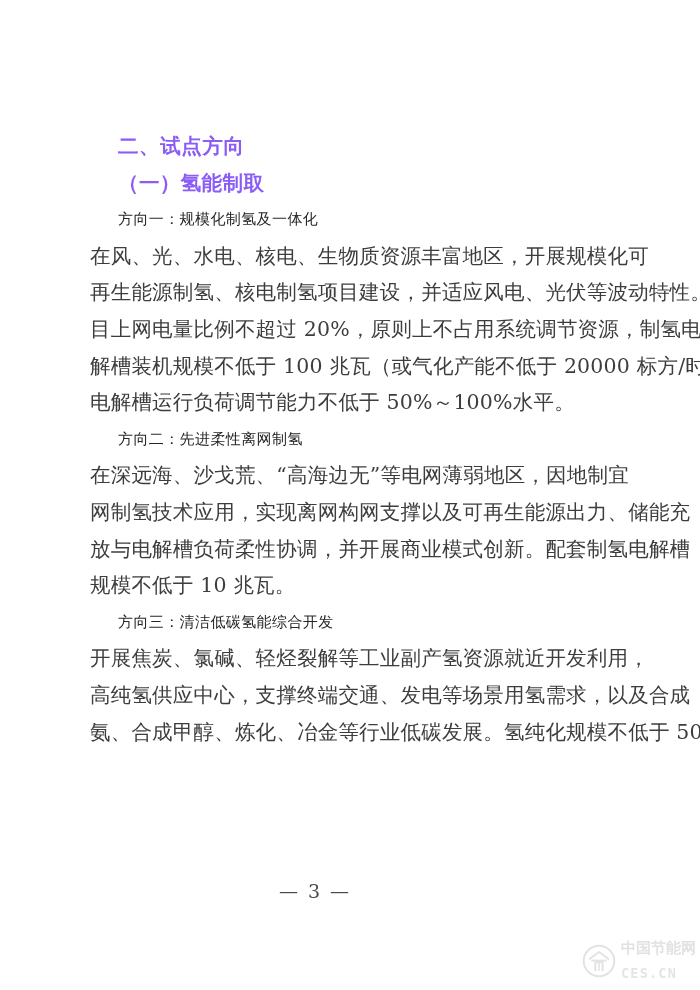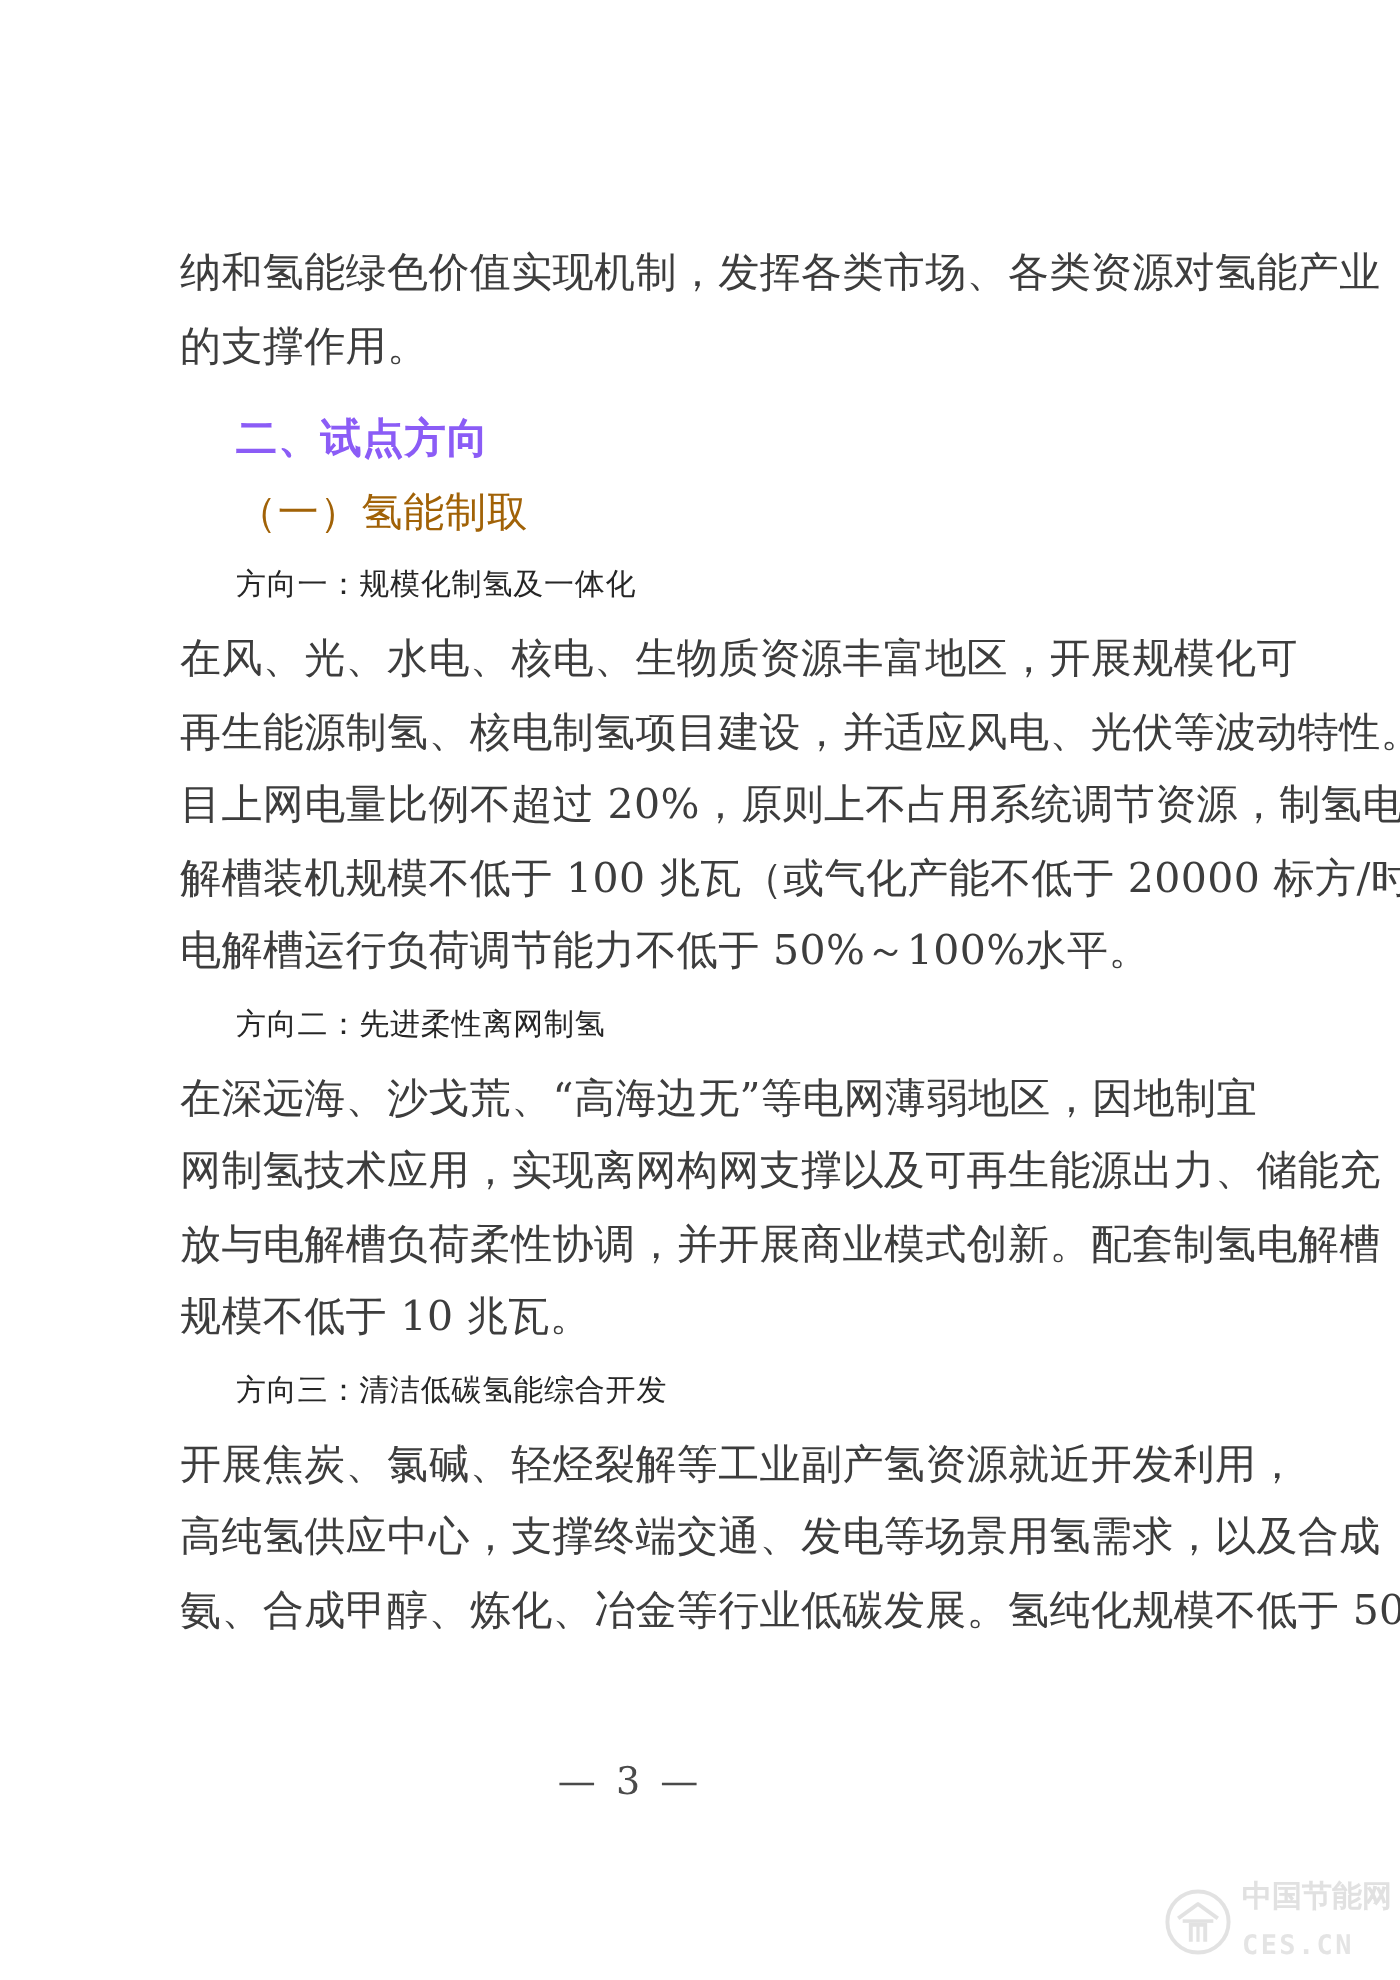--- a/index.html
+++ b/index.html
@@ -56,22 +56,22 @@
     color: #8b5cf6;
     padding-left: 28px;
     letter-spacing: 0.6px;
     white-space: pre;
     margin-top: 10px;
   }
   .h-sub {
     font-family: "DejaVu Sans", "Liberation Sans", sans-serif;
     font-size: 20.5px;
     line-height: 36.6px;
-    font-weight: 400;
-    color: #a16207;
+    font-weight: 700;
+    color: #8b5cf6;
     padding-left: 28px;
     letter-spacing: 0.4px;
     white-space: pre;
   }
   .h-dir {
     font-family: "DejaVu Sans", "Liberation Sans", sans-serif;
     font-size: 15px;
     line-height: 36.6px;
     font-weight: 400;
     color: #262626;
@@ -141,24 +141,20 @@
   }
 </style>
 </head>
 <body>
 
 <div class="page">
 
   <div class="content">
     <div class="blocks">
 
-      <div>
-        <div class="line justify">纳和氢能绿色价值实现机制，发挥各类市场、各类资源对氢能产业</div>
-        <div class="line">的支撑作用。</div>
-      </div>
 
       <div class="h-section">二、试点方向</div>
 
       <div class="h-sub">（一）氢能制取</div>
 
       <div class="h-dir">方向一：规模化制氢及一体化</div>
       <div>
         <div class="line justify">在风、光、水电、核电、生物质资源丰富地区，开展规模化可</div>
         <div class="line justify">再生能源制氢、核电制氢项目建设，并适应风电、光伏等波动特性。</div>
         <div class="line justify">目上网电量比例不超过 20%，原则上不占用系统调节资源，制氢电</div>

